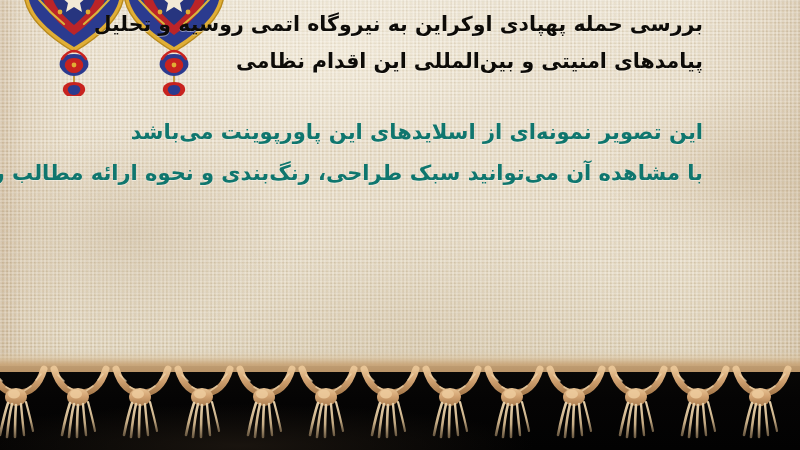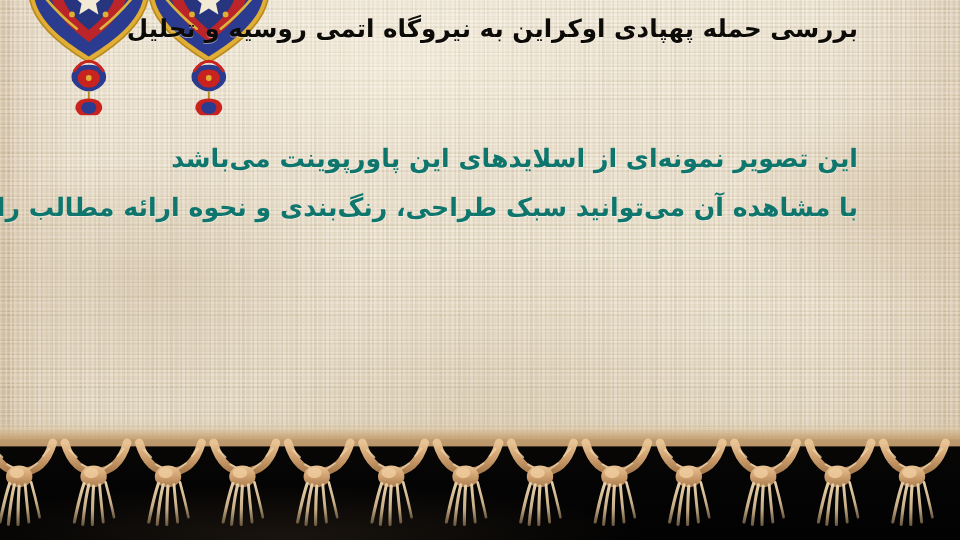--- a/index.html
+++ b/index.html
@@ -80,21 +80,21 @@
     position: absolute;
     top: -14px;
     left: 14px;
     width: 230px;
     height: 110px;
   }
 
   
   .text-layer {
     position: absolute;
-    top: 0; left: 12px;
+    top: 0; left: 0;
     width: 713px;
     height: 370px;
     padding: 0;
   }
   .title-block {
     position: absolute;
     top: 6px;
     right: 10px;
     width: 560px;
     text-align: right;
@@ -224,20 +224,21 @@
       <g transform="translate(160,78)">
         <use href="#pendant"></use>
       </g>
     </svg>
   </div>
 
   <div class="text-layer">
 
     <div class="title-block">
       <div class="title-line">بررسی حمله پهپادی اوکراین به نیروگاه اتمی روسیه و تحلیل</div>
+      <div class="title-line">پیامدهای امنیتی و بین‌المللی این اقدام نظامی</div>
     </div>
 
     <div class="body-block">
       <div class="body-line">این تصویر نمونه‌ای از اسلایدهای این پاورپوینت می‌باشد</div>
       <div class="body-line">با مشاهده آن می‌توانید سبک طراحی، رنگ‌بندی و نحوه ارائه مطالب را بررسی نمایید</div>
     </div>
 
   </div>
 
   <div class="fringe">

